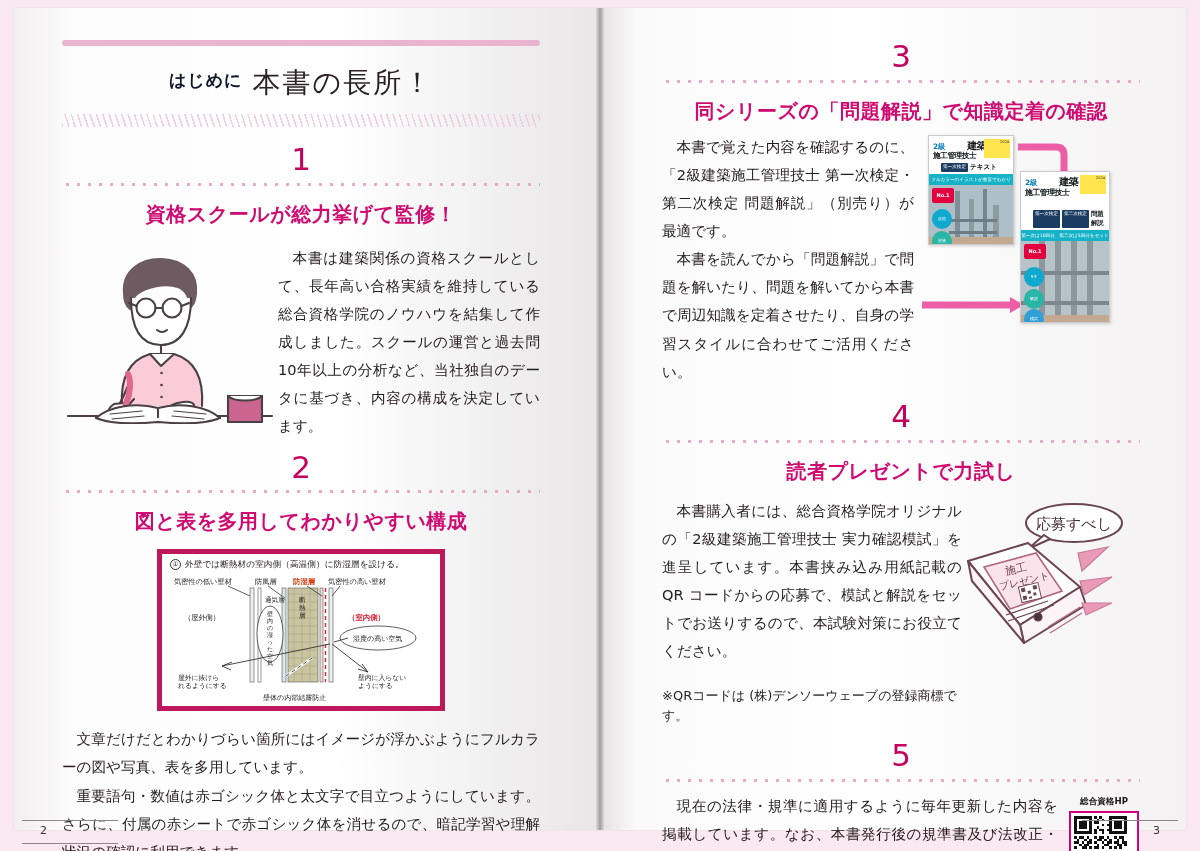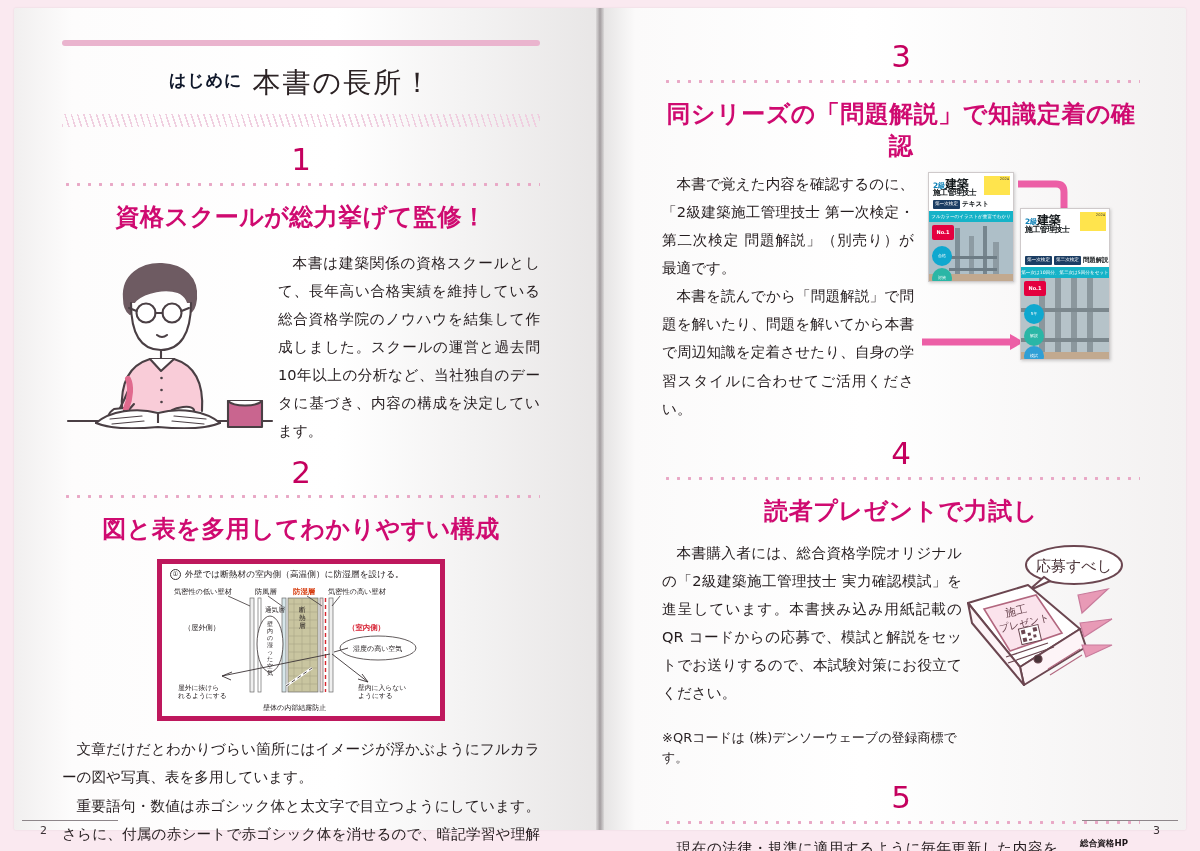--- a/index.html
+++ b/index.html
@@ -54,21 +54,21 @@
   .sec-num{
     text-align:center;color:#c4005e;font-size:31px;font-weight:400;
     line-height:1.05;letter-spacing:0;
   }
   .dots{
     height:3px;margin:7px 0 0 0;
     background-image:radial-gradient(circle,#e9a8c6 1.4px,transparent 1.6px);
     background-size:11px 3px;background-repeat:repeat-x;
   }
   .sec-title{
-    text-align:center;color:#cf0a70;font-weight:700;font-size:24px;
+    text-align:center;color:#cf0a70;font-weight:700;font-size:20px;
     letter-spacing:.5px;margin-top:15px;
   }
 
   p.body{
     color:#241c1e;font-size:14.6px;line-height:1.93;
     text-align:justify;margin:0;text-indent:1em;
   }
   p.body.tight{margin-top:0;}
   .note{font-size:13px;color:#2a2224;margin-top:21px;line-height:1.5;font-weight:400;}
 
@@ -94,22 +94,22 @@
   
   .row3{display:flex;margin-top:8px;align-items:flex-start;}
   .row3 .txt{width:252px;flex:none;}
   .covers{position:relative;flex:1;height:200px;}
   .cover{position:absolute;background:#fff;border:1px solid #cfcacb;
     box-shadow:1px 1px 3px rgba(0,0,0,.18);overflow:hidden;}
   .cv-a{left:14px;top:2px;width:84px;height:108px;}
   .cv-b{left:106px;top:38px;width:88px;height:150px;}
   .cv-top{position:relative;height:46%;background:#fff;}
   .cv-t1{position:absolute;left:4px;top:3px;font-size:7.5px;color:#0c7fb5;font-weight:700;letter-spacing:-.3px;}
-  .cv-t1 b{color:#101518;font-size:12px;}
-  .cv-band{position:absolute;left:4px;bottom:13px;display:flex;gap:2px;}
+  .cv-t1 b{color:#101518;font-size:10px;padding-left:22px;}
+  .cv-band{position:absolute;left:12px;bottom:13px;display:flex;gap:2px;}
   .cv-chip{background:#0e9bd4;color:#fff;font-size:4.6px;padding:1px 2px;border-radius:1px;white-space:nowrap;}
   .cv-chip.dark{background:#1b3d63;}
   .cv-yellow{position:absolute;right:3px;top:3px;width:26px;height:19px;background:#ffe44d;}
   .cv-ylabel{position:absolute;right:4px;top:4px;font-size:3.6px;color:#333;line-height:1.5;text-align:right;}
   .cv-strip{position:absolute;left:0;right:0;bottom:0;height:11px;background:#16b3c8;color:#fff;
     font-size:4.6px;line-height:11px;text-align:center;}
   .cv-photo{position:absolute;left:0;right:0;bottom:0;height:54%;
     background:
       linear-gradient(180deg,#9fb6c4 0%,#b9c7cf 45%,#a8b4b9 100%);
     overflow:hidden;}

